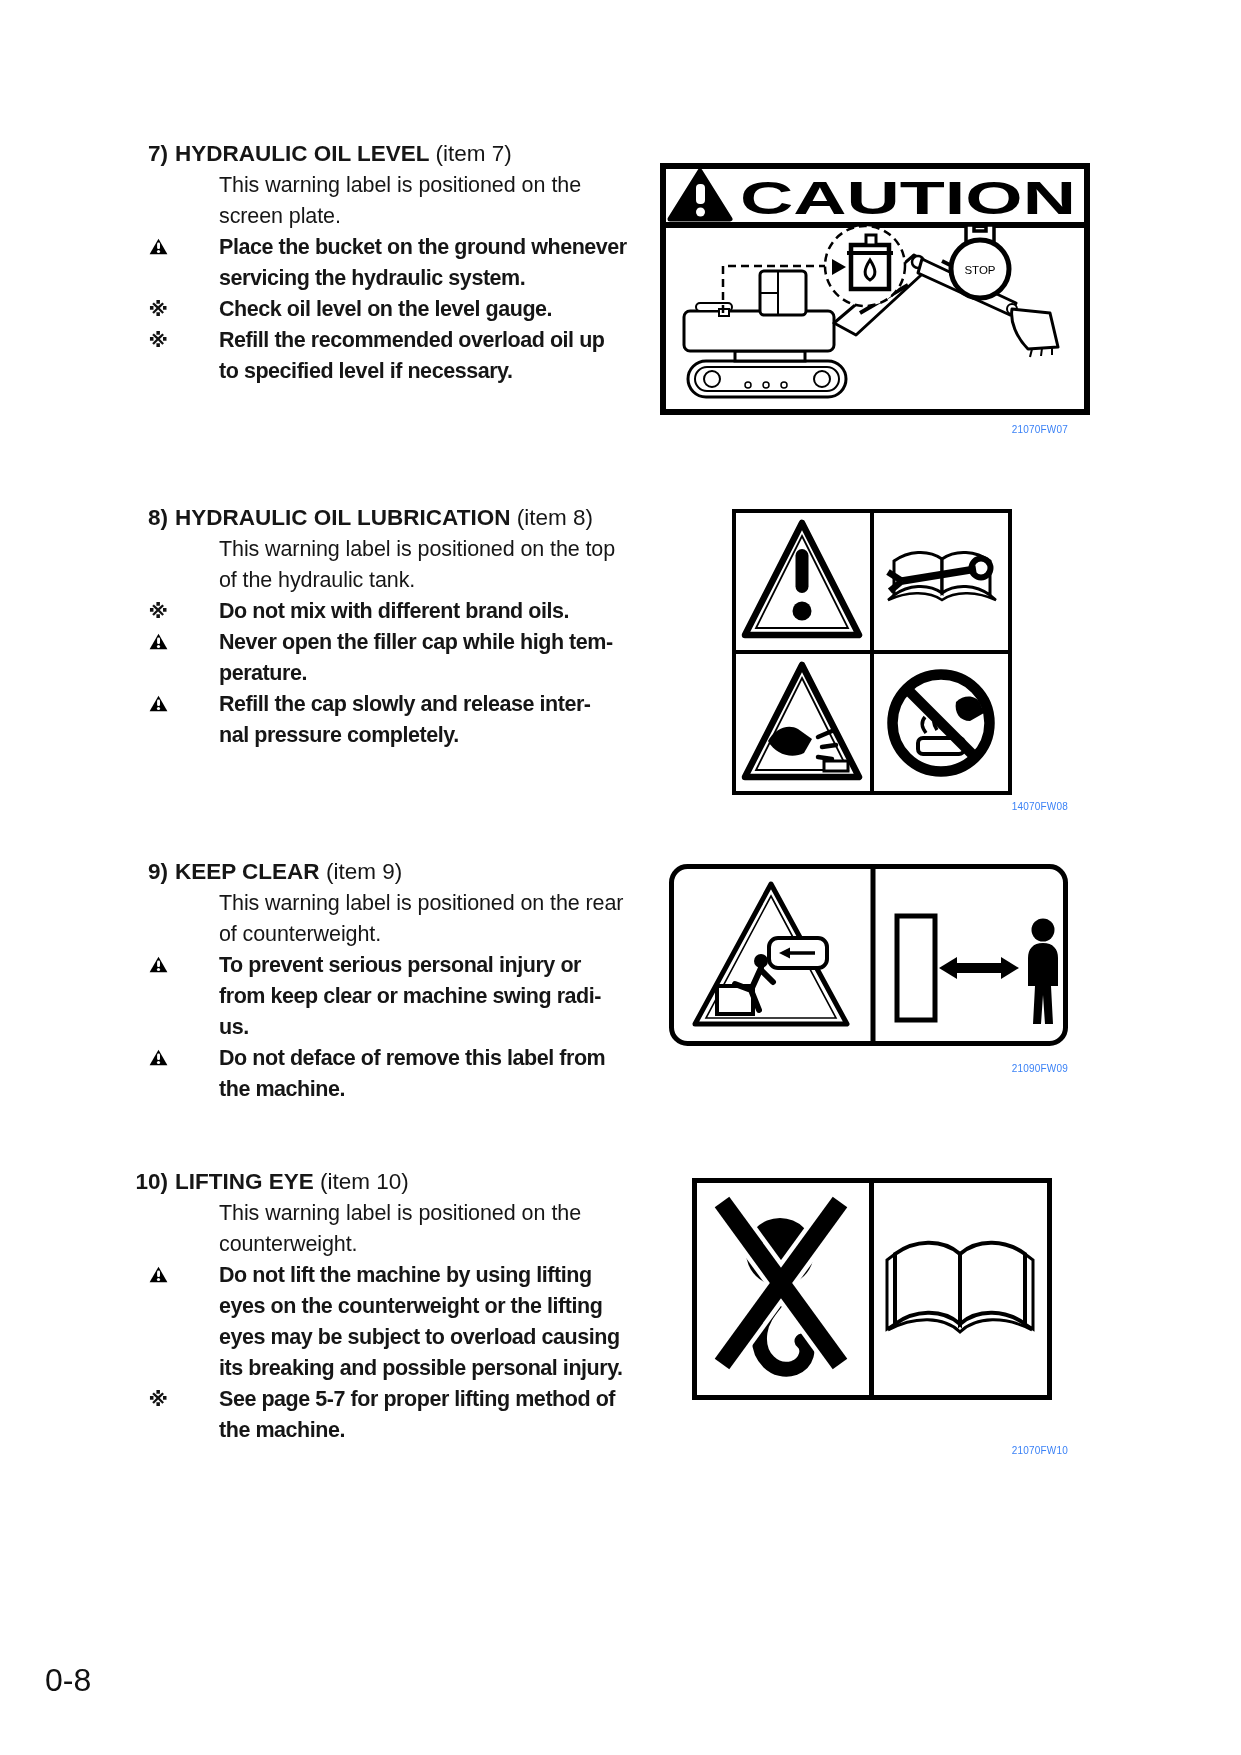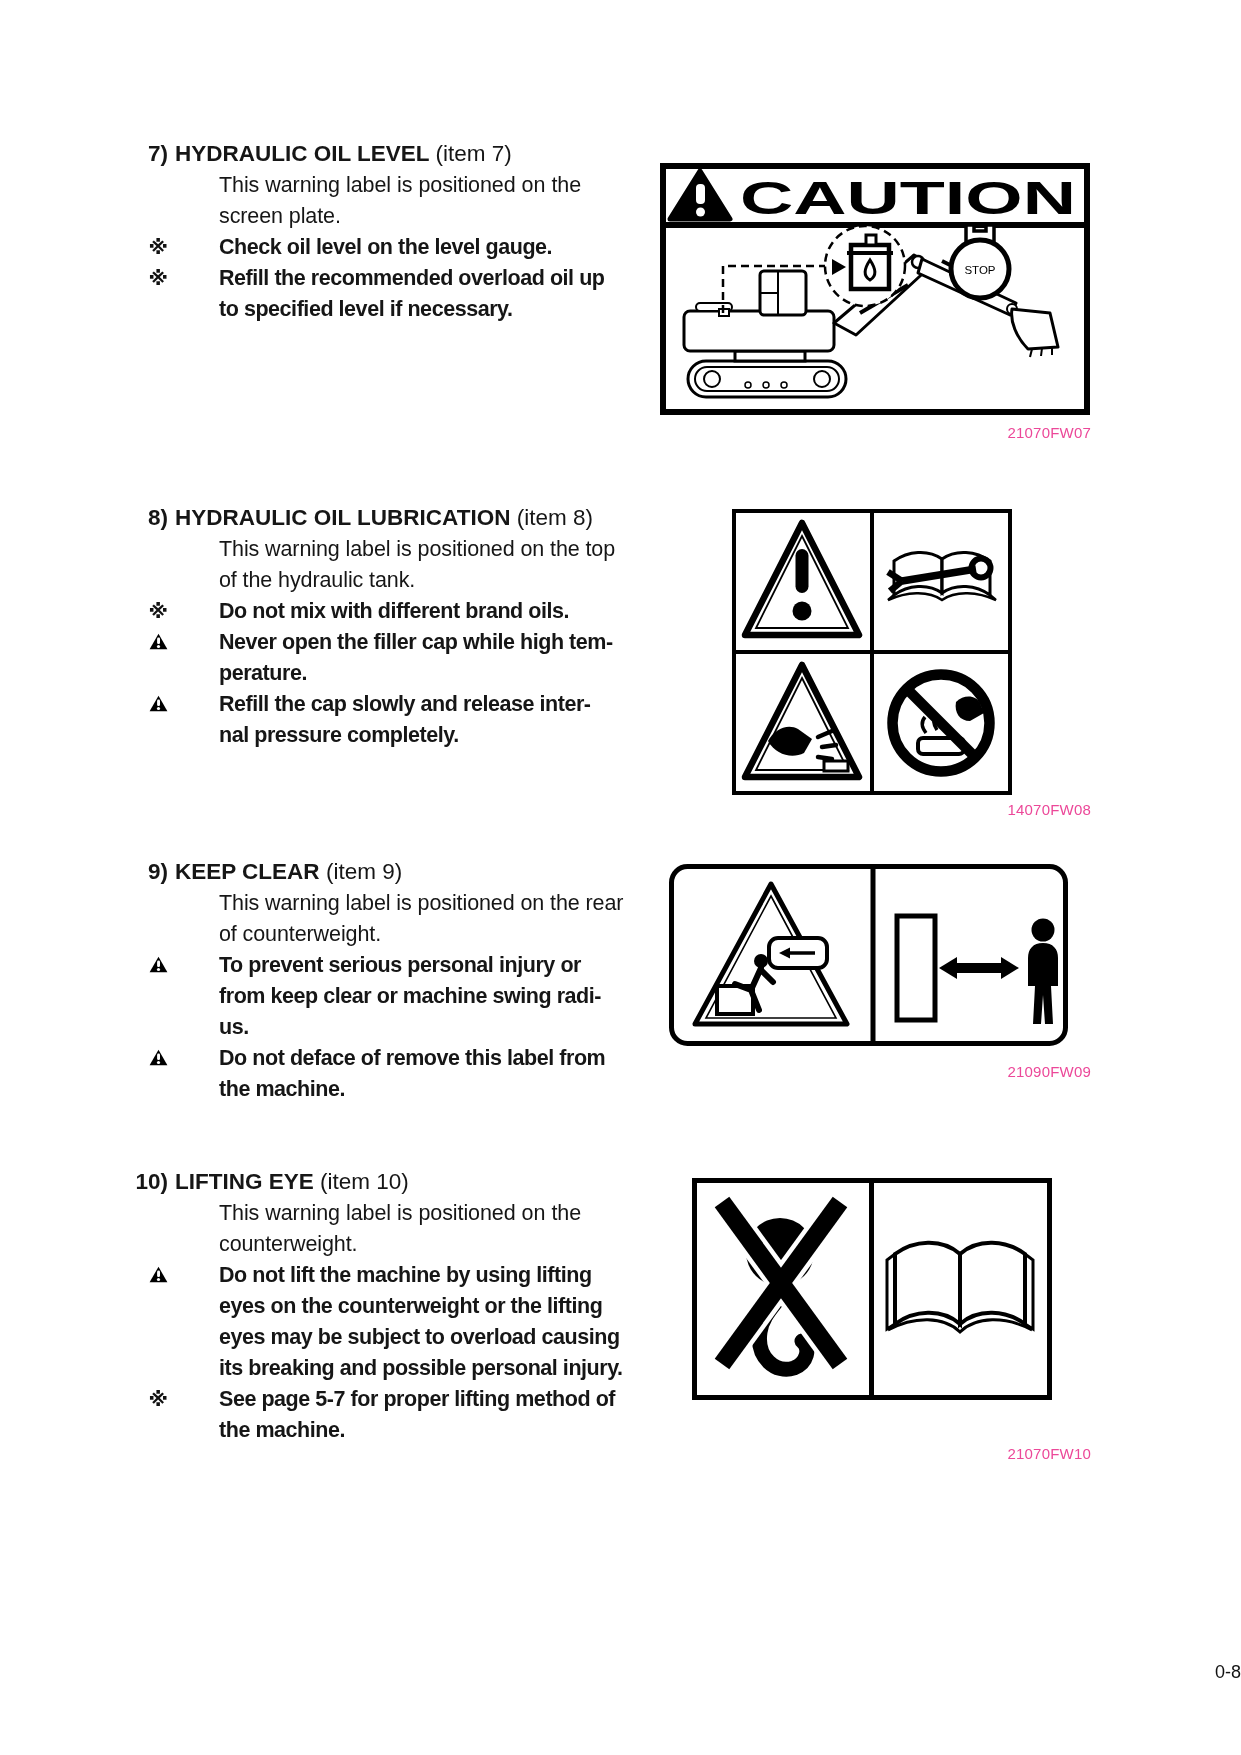--- a/index.html
+++ b/index.html
@@ -18,49 +18,58 @@
   .heading .item { font-weight: normal; }
   .para { position: relative; }
   .line { font-size: 21.5px; line-height: 31px; height: 31px; white-space: nowrap; letter-spacing: -0.1px; margin-left: 44px; }
   .line.j { text-align: justify; text-align-last: justify; }
   .para.bold .line { font-weight: bold; letter-spacing: -0.45px; }
   .marker { position: absolute; right: 100%; margin-right: 7px; top: 0; line-height: 31px; height: 31px; }
   .marker.note { font-size: 20px; font-weight: bold; color: #111; }
   .marker svg { vertical-align: -2px; }
   .fig { position: absolute; }
   .fig svg { display:block; width:100%; height:100%; }
-  .fig-code { position: absolute; left: 660px; width: 431px; text-align: right; font-size: 15px; color: #ec4899; letter-spacing: 0.2px; }
+  .fig-code { position: absolute; left: 637px; width: 431px; text-align: right; font-size: 10px; color: #3b82f6; letter-spacing: 0.2px; }
   #fig7  { left: 660px; top: 163px;  width: 430px; height: 252px; }
   #fig8  { left: 732px; top: 509px;  width: 280px; height: 286px; }
   #fig9  { left: 669px; top: 864px;  width: 399px; height: 182px; }
   #fig10 { left: 692px; top: 1178px; width: 360px; height: 222px; }
   #sec7  { top: 138px; }
   #sec8  { top: 502px; }
   #sec9  { top: 856px; }
   #sec10 { top: 1166px; }
   #code7  { top: 424px; }
   #code8  { top: 801px; }
   #code9  { top: 1063px; }
   #code10 { top: 1445px; }
-  .footer { position: absolute; left: 0; width: 100%; top: 1662px; text-align: right; font-size: 18px; color: #111; }
+  .footer { position: absolute; left: 0; width: 100%; top: 1662px; text-align: left; font-size: 32px; color: #111; padding-left: 45px; }
 </style>
 </head>
 <body>
 
 <div class="page">
 
   <div class="section-text" id="sec7">
     <div class="heading">
       <span class="num">7)</span>
       <span class="title">HYDRAULIC OIL LEVEL</span>
       <span class="item">(item 7)</span>
     </div>
     <div class="para">
       <div class="line j">This warning label is positioned on the</div>
       <div class="line">screen plate.</div>
+    </div>
+    <div class="para bold">
+      <span class="marker"><svg width="19" height="17" viewBox="0 0 19 17">
+            <path d="M9.5 0.8 L18.4 16.2 L0.6 16.2 Z" fill="#000"></path>
+            <rect x="8.1" y="4.6" width="2.9" height="6.4" rx="1.3" fill="#fff"></rect>
+            <circle cx="9.5" cy="13.5" r="1.6" fill="#fff"></circle>
+          </svg></span>
+      <div class="line j">Place the bucket on the ground whenever</div>
+      <div class="line">servicing the hydraulic system.</div>
     </div>
     <div class="para bold">
       <span class="marker note">※</span>
       <div class="line">Check oil level on the level gauge.</div>
     </div>
     <div class="para bold">
       <span class="marker note">※</span>
       <div class="line j">Refill the recommended overload oil up</div>
       <div class="line">to specified level if necessary.</div>
     </div>

